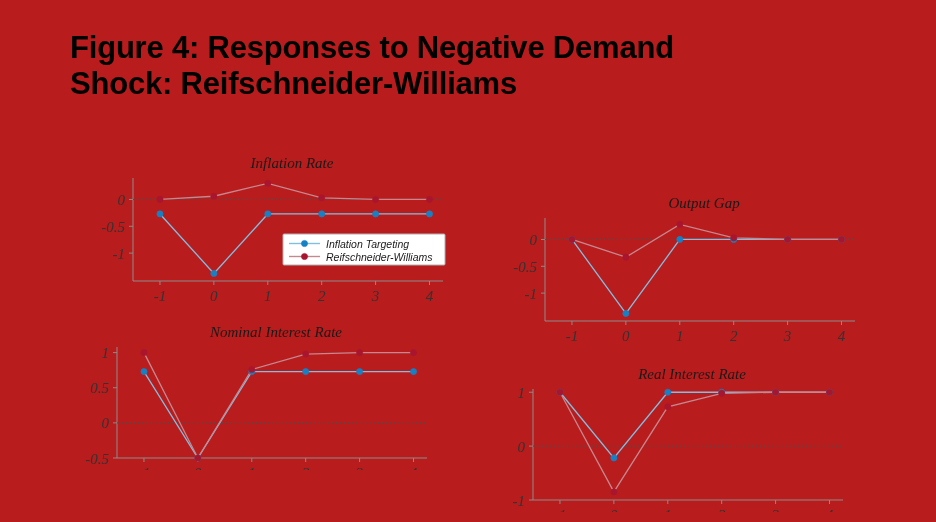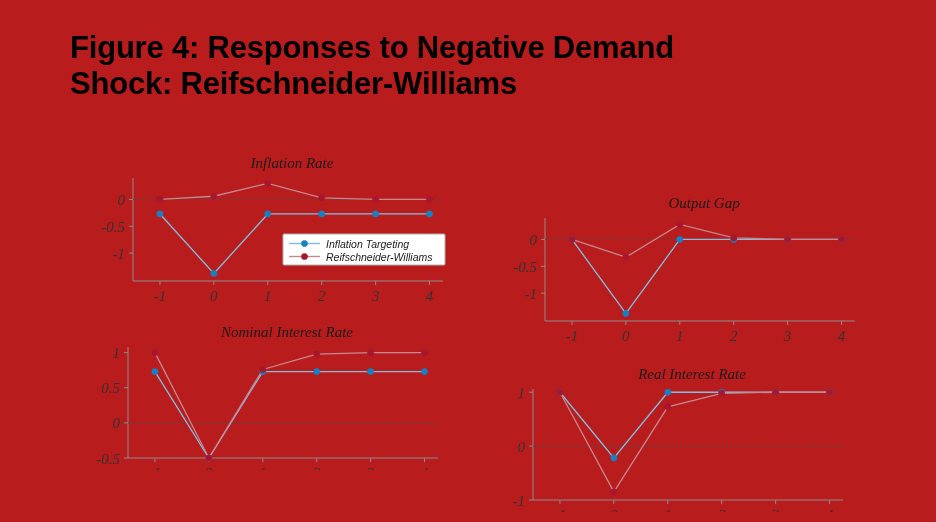--- a/index.html
+++ b/index.html
@@ -116,21 +116,21 @@
         <circle cx="279.61" cy="51.46" r="3.1" fill="#1580C4" stroke="#1580C4" stroke-width="0.6"></circle>
         <circle cx="333.52" cy="51.46" r="3.1" fill="#1580C4" stroke="#1580C4" stroke-width="0.6"></circle>
         <circle cx="63.96" cy="51.46" r="3.1" fill="#A8152F" stroke="#A8152F" stroke-width="0.6"></circle>
         <circle cx="117.87" cy="69.16" r="3.1" fill="#A8152F" stroke="#A8152F" stroke-width="0.6"></circle>
         <circle cx="171.78" cy="36.44" r="3.1" fill="#A8152F" stroke="#A8152F" stroke-width="0.6"></circle>
         <circle cx="225.70" cy="49.85" r="3.1" fill="#A8152F" stroke="#A8152F" stroke-width="0.6"></circle>
         <circle cx="279.61" cy="51.46" r="3.1" fill="#A8152F" stroke="#A8152F" stroke-width="0.6"></circle>
         <circle cx="333.52" cy="51.46" r="3.1" fill="#A8152F" stroke="#A8152F" stroke-width="0.6"></circle>
       </svg>
     </div>
-  <div class="panel" style="left: 91px; top: 322px; text-align: right;">
+  <div class="panel" style="left: 80px; top: 322px; text-align: right;">
       <svg width="366" height="148" viewBox="0 0 366 148">
         <text x="196" y="15" class="ptitle">Nominal Interest Rate</text>
         <path d="M 37 25 L 37 136 L 347 136" class="spine"></path>
         <line x1="37" y1="100.87341772151899" x2="347" y2="100.87341772151899" class="zeroline"></line>
         <line x1="37" y1="30.62025316455697" x2="33" y2="30.62025316455697" class="tickmark"></line>
         <text x="29" y="36.12025316455697" class="tick ticky">1</text>
         <line x1="37" y1="65.74683544303798" x2="33" y2="65.74683544303798" class="tickmark"></line>
         <text x="29" y="71.24683544303798" class="tick ticky">0.5</text>
         <line x1="37" y1="100.87341772151899" x2="33" y2="100.87341772151899" class="tickmark"></line>
         <text x="29" y="106.37341772151899" class="tick ticky">0</text>

